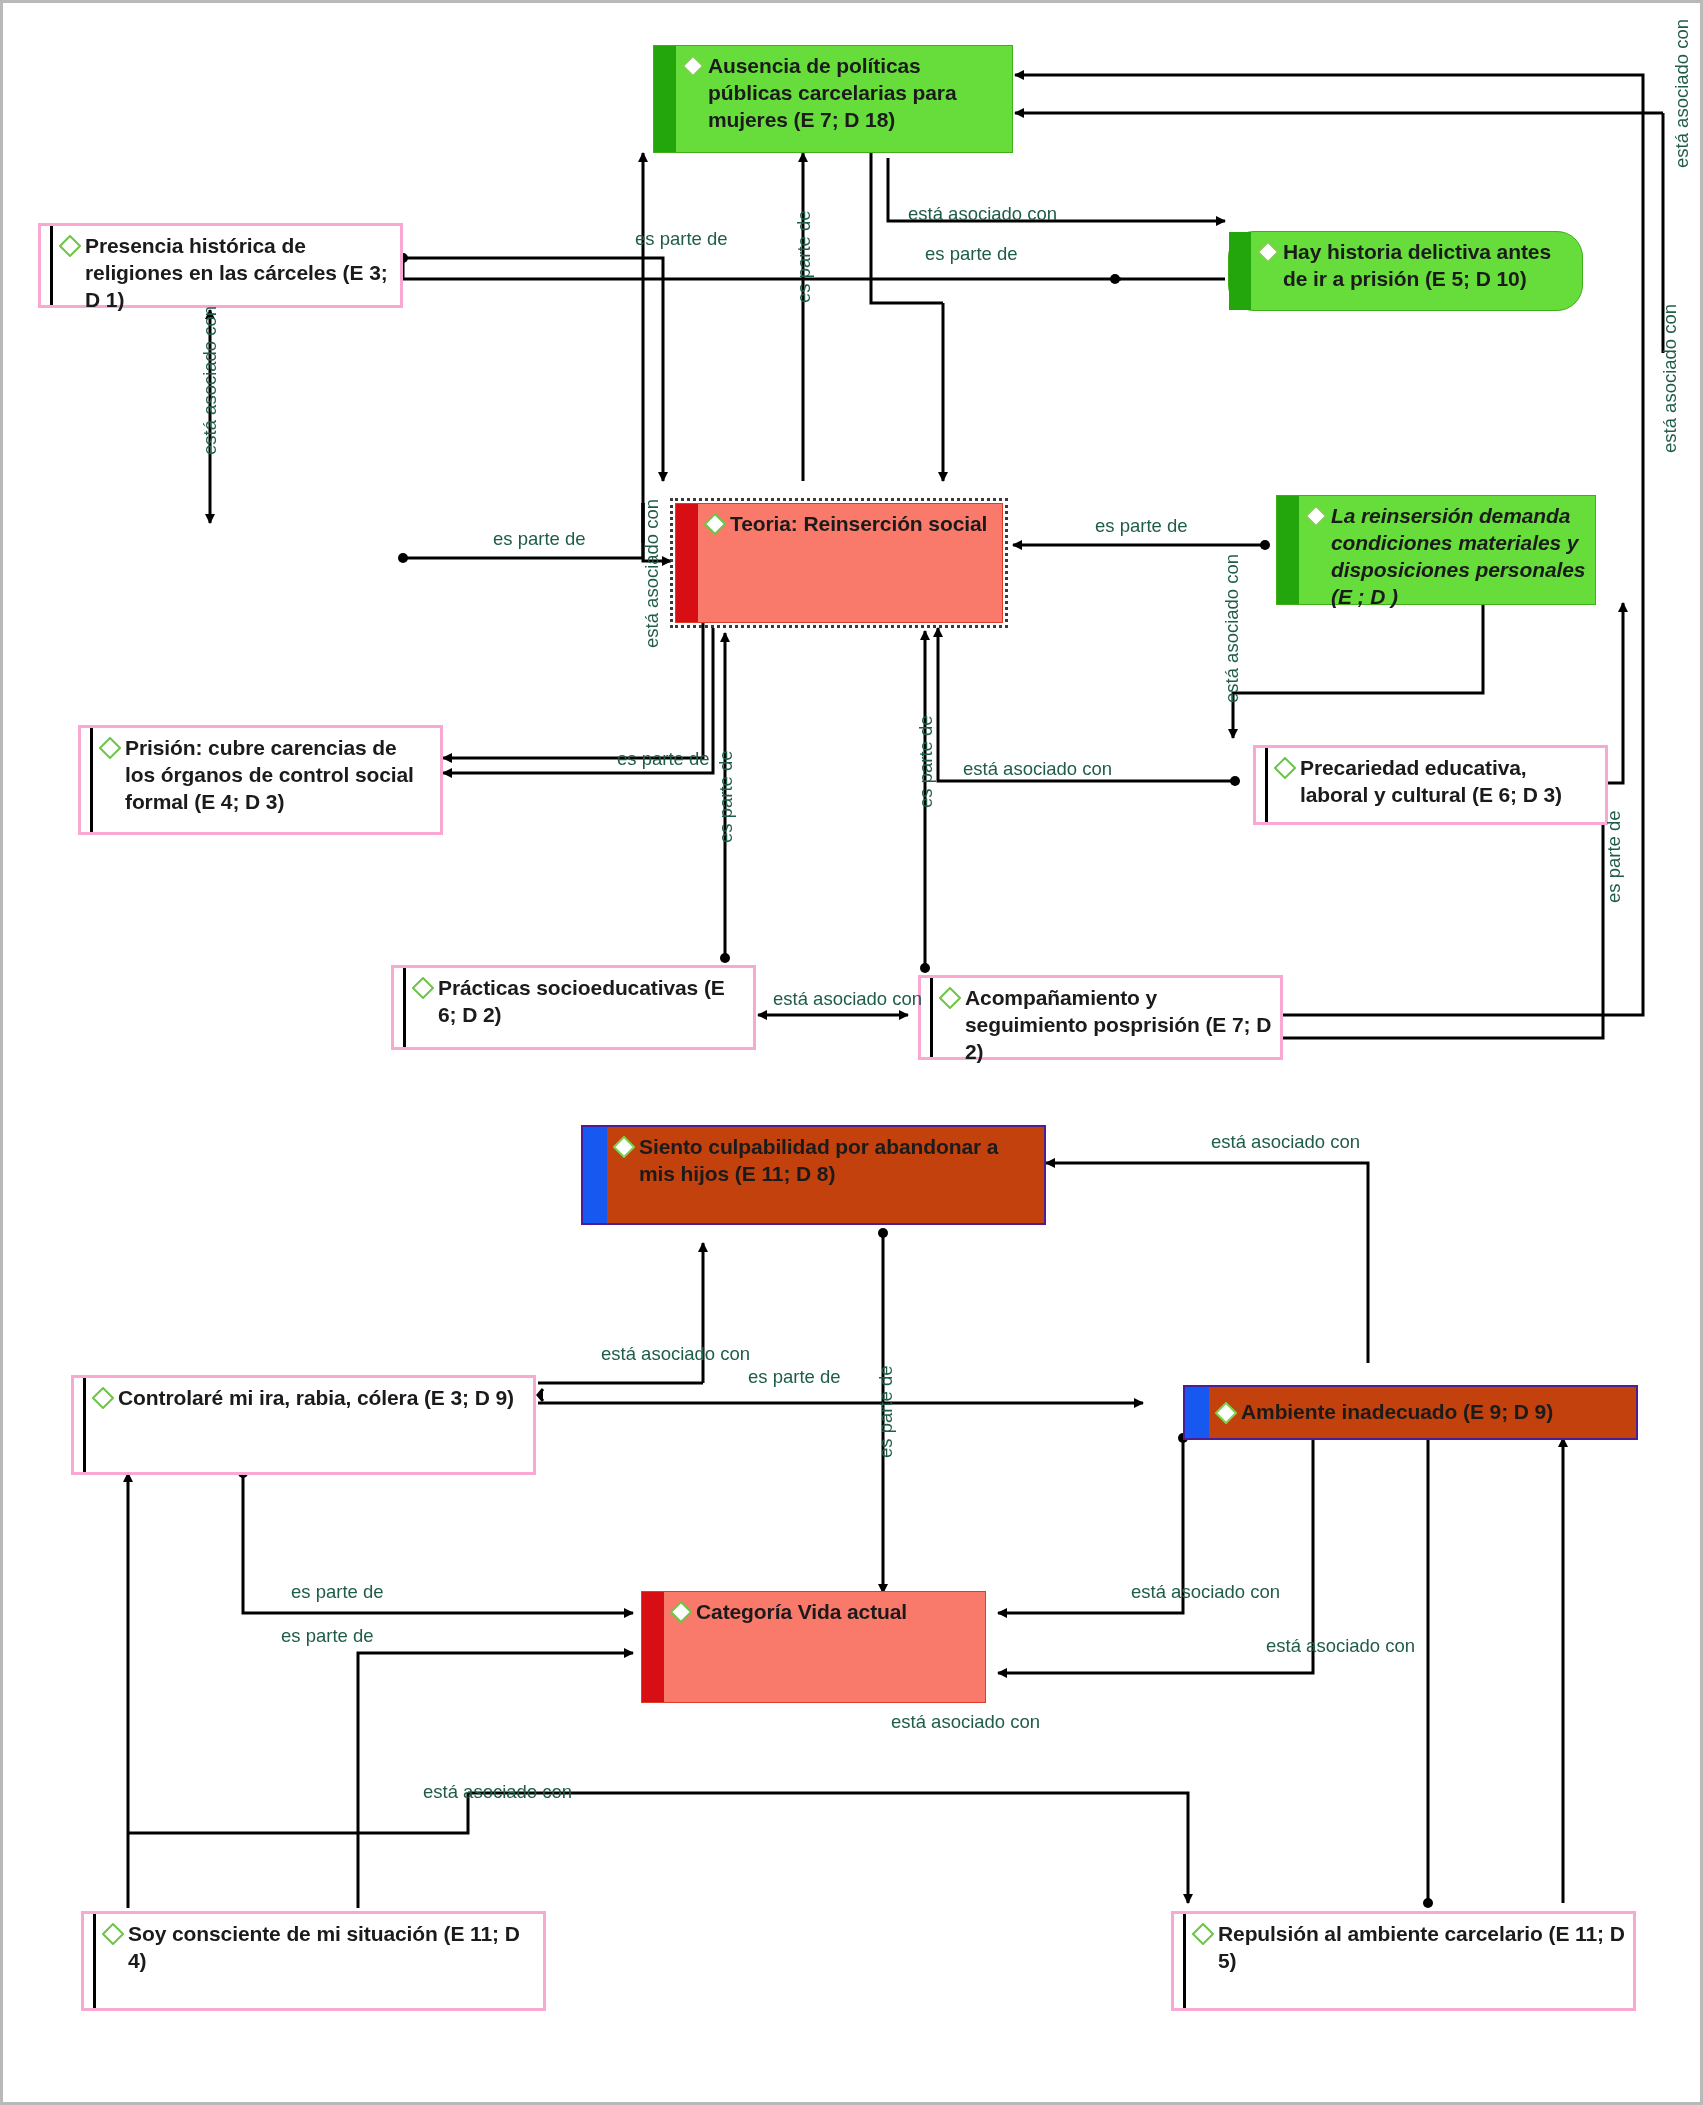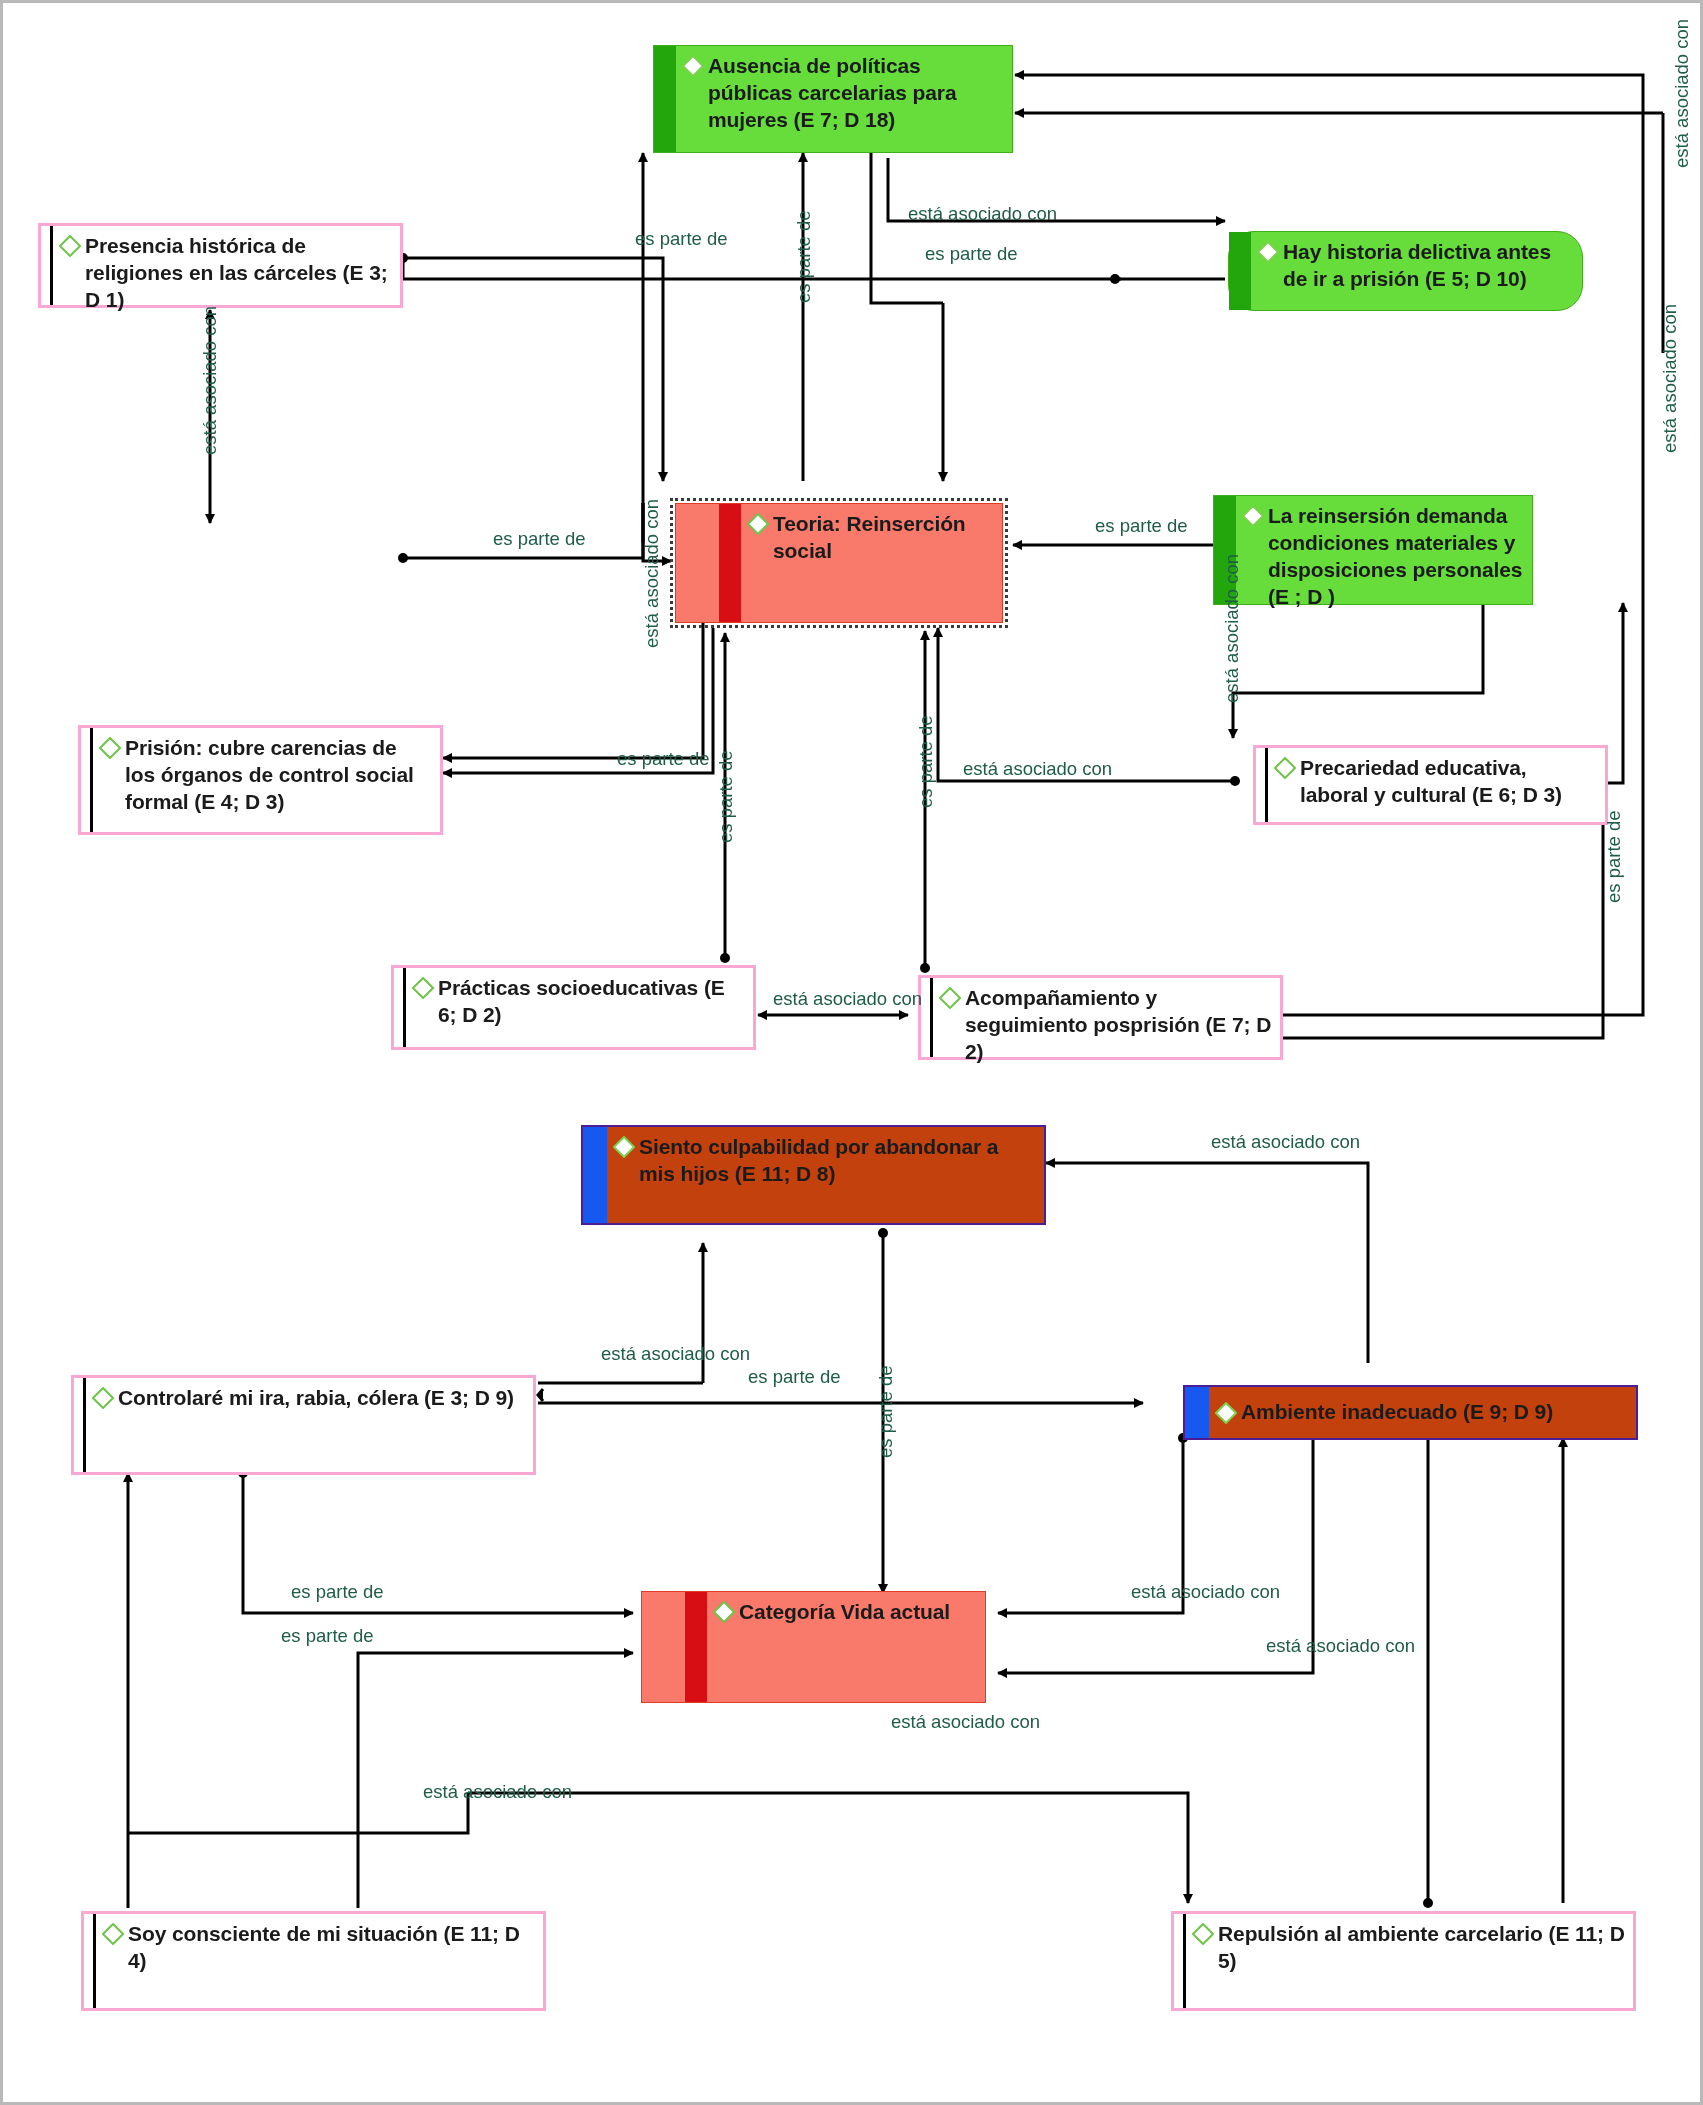--- a/index.html
+++ b/index.html
@@ -24,21 +24,21 @@
   .n-green{background:#66dd3a;border:1px solid #3fae18;}
   .n-green .stripe{width:22px;background:#22a60b;}
   .n-green .txt{font-weight:700;}
 
   
   .n-blue{background:#c2410c;border:2px solid #4c1d95;}
   .n-blue .stripe{width:24px;background:#1658f0;}
   .n-blue .txt{font-weight:700;}
 
   
-  .n-red{background:#f9796a;border:1px solid #e03b28;padding-left:43px;}
+  .n-red{background:#f9796a;border:1px solid #e03b28;}
   .n-red .stripe{width:22px;background:#d70f14;}
   .n-red .txt{font-weight:700;}
 
   .n-selected{outline:3px dotted #3a3a3a;outline-offset:2px;}
 
   .elabel{position:absolute;font-size:18.5px;color:#1f5c4a;
           font-weight:500;white-space:nowrap;letter-spacing:0px;}
   .elabel.vert{transform-origin:0 0;}
 </style>
 </head>
@@ -170,21 +170,21 @@
 <div class="node n-red n-selected" style="left:672px;top:500px;width:328px;height:120px;">
   <span class="stripe"></span>
   <span class="body">
     <svg class="dia" width="22" height="22" viewBox="0 0 22 22">
       <polygon points="11,1 21,11 11,21 1,11" fill="#ffffff" stroke="#6fc44a" stroke-width="2"></polygon>
     </svg>
     <span class="txt">Teoria: Reinserción social</span>
   </span>
 </div>
 
-<div class="node n-green" style="left:1210px;top:492px;width:320px;height:110px;">
+<div class="node n-green" style="left:1273px;top:492px;width:320px;height:110px;font-style:italic;">
   <span class="stripe"></span>
   <span class="body">
     <svg class="dia" width="22" height="22" viewBox="0 0 22 22">
       <polygon points="11,1 21,11 11,21 1,11" fill="#ffffff" stroke="#7bd14d" stroke-width="2"></polygon>
     </svg>
     <span class="txt">La reinsersión demanda condiciones materiales y disposiciones personales (E ; D )</span>
   </span>
 </div>
 
 <div class="node n-white" style="left:75px;top:722px;width:365px;height:110px;justify-content:space-between;">

